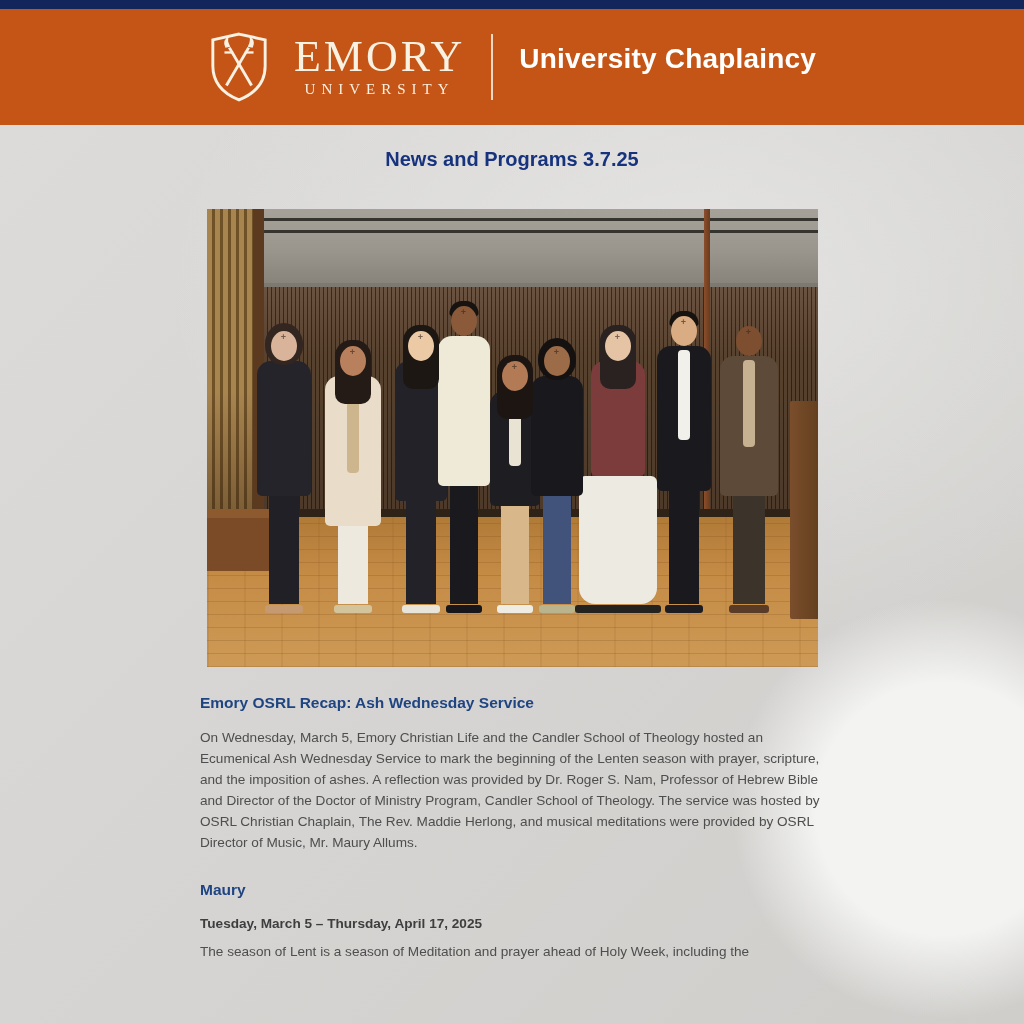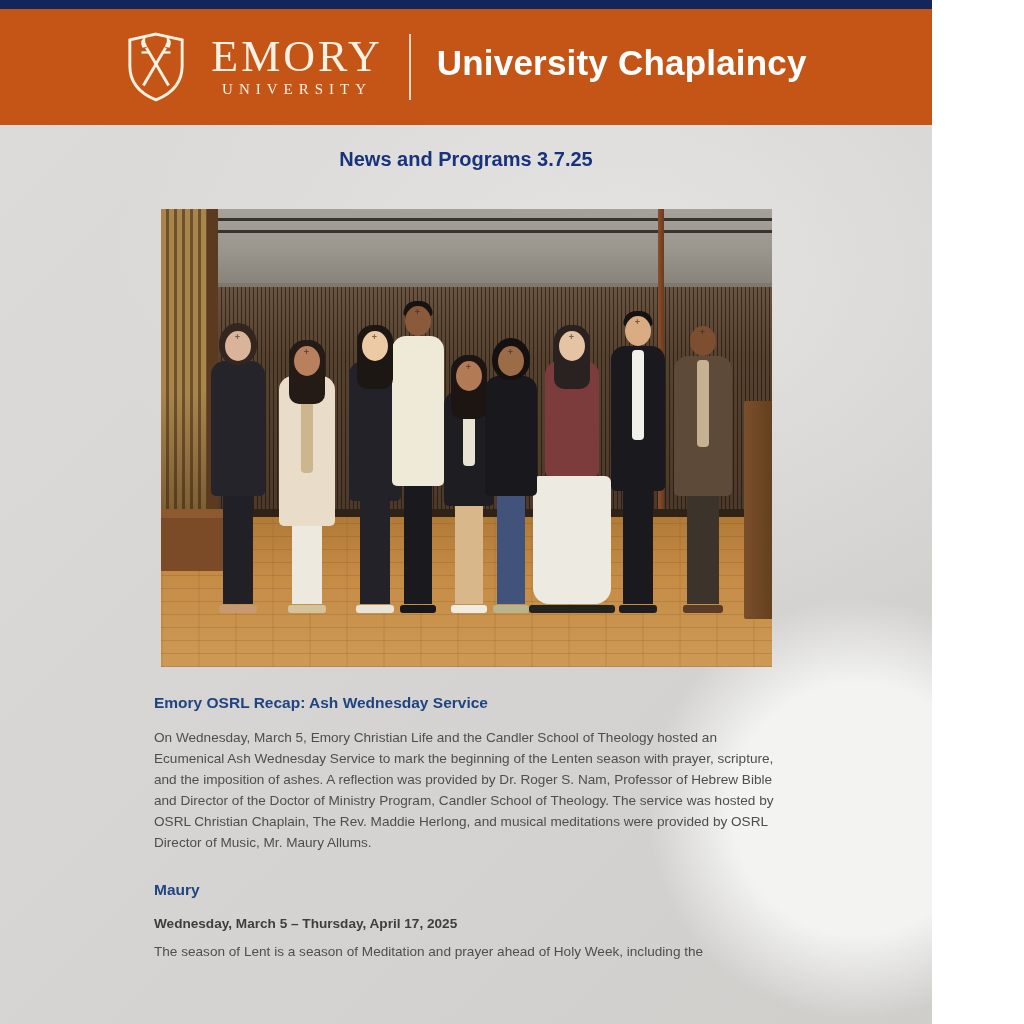--- a/index.html
+++ b/index.html
@@ -1,36 +1,36 @@
 <!DOCTYPE html>
 <html><head>
 <meta charset="utf-8">
 <style>
   * { margin:0; padding:0; box-sizing:border-box; }
   html,body { width:1024px; height:1024px; overflow:hidden; }
   body { font-family:"Liberation Sans", sans-serif; }
 
-  .page { width:932px; height:1024px; position:relative; overflow:hidden;
+  .page { width:1024px; height:1024px; position:relative; overflow:hidden;
     background:
       radial-gradient(circle 280px at 92% 79%, #f3f3f2 0 45%, rgba(243,243,242,0) 75%),
       radial-gradient(ellipse 760px 520px at 68% 28%, rgba(240,240,239,.55), rgba(240,240,239,0) 70%),
       linear-gradient(135deg, #dddcda 0%, #d5d4d2 55%, #cfcecb 100%);
   }
 
   
   .topbar { height:9px; width:100%; }
   .banner { height:116px; width:100%; display:flex; align-items:center; justify-content:center; }
   .brand-row { display:flex; align-items:center; gap:26px; }
   .logo-lockup { display:flex; align-items:center; gap:24px; }
   .shield { width:62px; height:72px; display:block; }
   .wordmark { color:#f9f1e2; text-align:center; }
   .wordmark .wm1 { font-family:"Liberation Serif", serif; font-size:44px; line-height:40px; letter-spacing:3px; }
   .wordmark .wm2 { font-family:"Liberation Serif", serif; font-size:15px; letter-spacing:6px; margin-top:4px; }
   .brand-divider { width:2px; height:66px; background:rgba(249,241,226,.85); }
-  .dept { color:#ffffff; font-size:35px; font-weight:bold; letter-spacing:.2px; align-self:flex-start; margin-top:12px; }
+  .dept { color:#ffffff; font-size:28px; font-weight:bold; letter-spacing:.2px; align-self:flex-start; margin-top:12px; }
 
   
   .content { width:624px; margin:0 auto; }
   .page-title { margin-top:66px; text-align:center; font-size:20px; font-weight:bold; }
   .photo-wrap { margin:38px auto 0; width:611px; height:458px; position:relative; overflow:hidden;
                 background:#8f8a81; }
 
   
   .ph-concrete { position:absolute; left:0; top:0; width:100%; height:78px; z-index:1;
      background:linear-gradient(#a6a199 0%, #9b968d 55%, #89847b 100%);
@@ -217,17 +217,17 @@
             <div class="p-legs" style="width: 32px; height: 108px; background: rgb(60, 51, 43);"></div>
             <div class="p-shoes" style="width: 40px; background: rgb(90, 59, 40);"></div>
           </div>
         </div>
     </div>
 
     <h2 class="section-heading" style="color: rgb(30, 68, 130);">Emory OSRL Recap: Ash Wednesday Service</h2>
     <p class="body-par">On Wednesday, March 5, Emory Christian Life and the Candler School of Theology hosted an Ecumenical Ash Wednesday Service to mark the beginning of the Lenten season with prayer, scripture, and the imposition of ashes. A reflection was provided by Dr. Roger S. Nam, Professor of Hebrew Bible and Director of the Doctor of Ministry Program, Candler School of Theology. The service was hosted by OSRL Christian Chaplain, The Rev. Maddie Herlong, and musical meditations were provided by OSRL Director of Music, Mr. Maury Allums.</p>
 
     <h2 class="lent-heading" style="color: rgb(30, 68, 130);">Maury</h2>
-    <p class="date-line">Wednesday, March 5 – Thursday, April 17, 2025</p>
+    <p class="date-line">Tuesday, March 5 – Thursday, April 17, 2025</p>
     <p class="partial-par">The season of Lent is a season of Meditation and prayer ahead of Holy Week, including the</p>
 
   </div>
 </div>
 
 </body></html>

